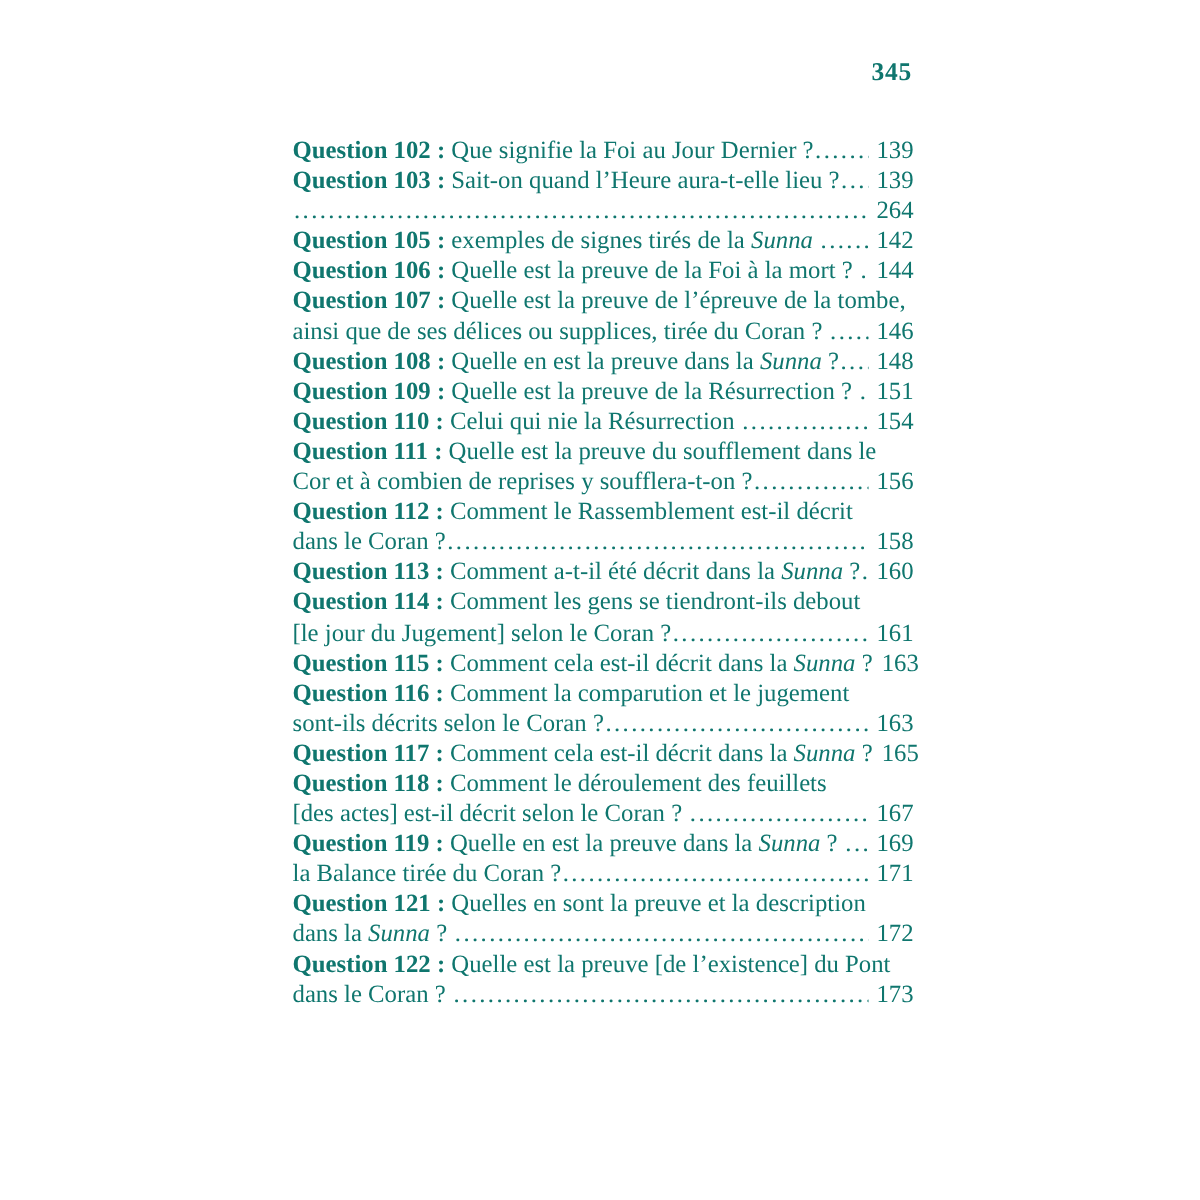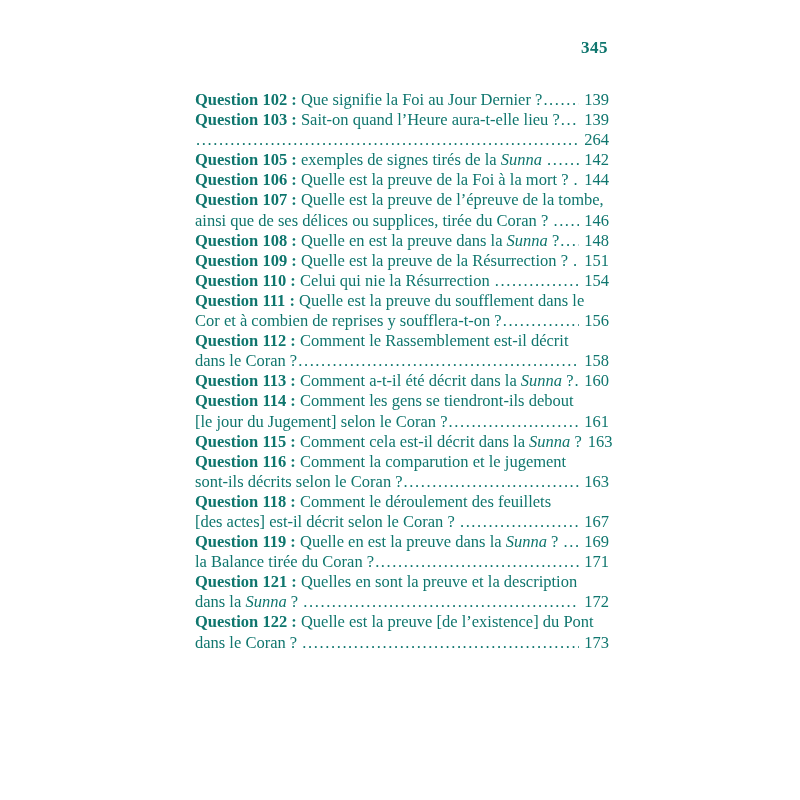--- a/index.html
+++ b/index.html
@@ -170,20 +170,27 @@
       </div>
       <div class="toc-entry">
         <div class="toc-line"><span class="runs"><span class="b">Question 116 :</span><span class="r"> Comment la comparution et le jugement</span></span></div>
         <div class="toc-line last">
           <span class="runs"><span class="r">sont-ils décrits selon le Coran ?</span></span>
           <span class="leader">............................................................................................................................................</span>
           <span class="pg">163</span>
         </div>
       </div>
       <div class="toc-entry">
+        <div class="toc-line last">
+          <span class="runs"><span class="b">Question 117 :</span><span class="r"> Comment cela est-il décrit dans la </span><span class="i">Sunna</span><span class="r"> ?</span></span>
+          <span class="leader"></span>
+          <span class="pg">165</span>
+        </div>
+      </div>
+      <div class="toc-entry">
         <div class="toc-line"><span class="runs"><span class="b">Question 118 :</span><span class="r"> Comment le déroulement des feuillets</span></span></div>
         <div class="toc-line last">
           <span class="runs"><span class="r">[des actes] est-il décrit selon le Coran ? </span></span>
           <span class="leader">............................................................................................................................................</span>
           <span class="pg">167</span>
         </div>
       </div>
       <div class="toc-entry">
         <div class="toc-line last">
           <span class="runs"><span class="b">Question 119 :</span><span class="r"> Quelle en est la preuve dans la </span><span class="i">Sunna</span><span class="r"> ? </span></span>

